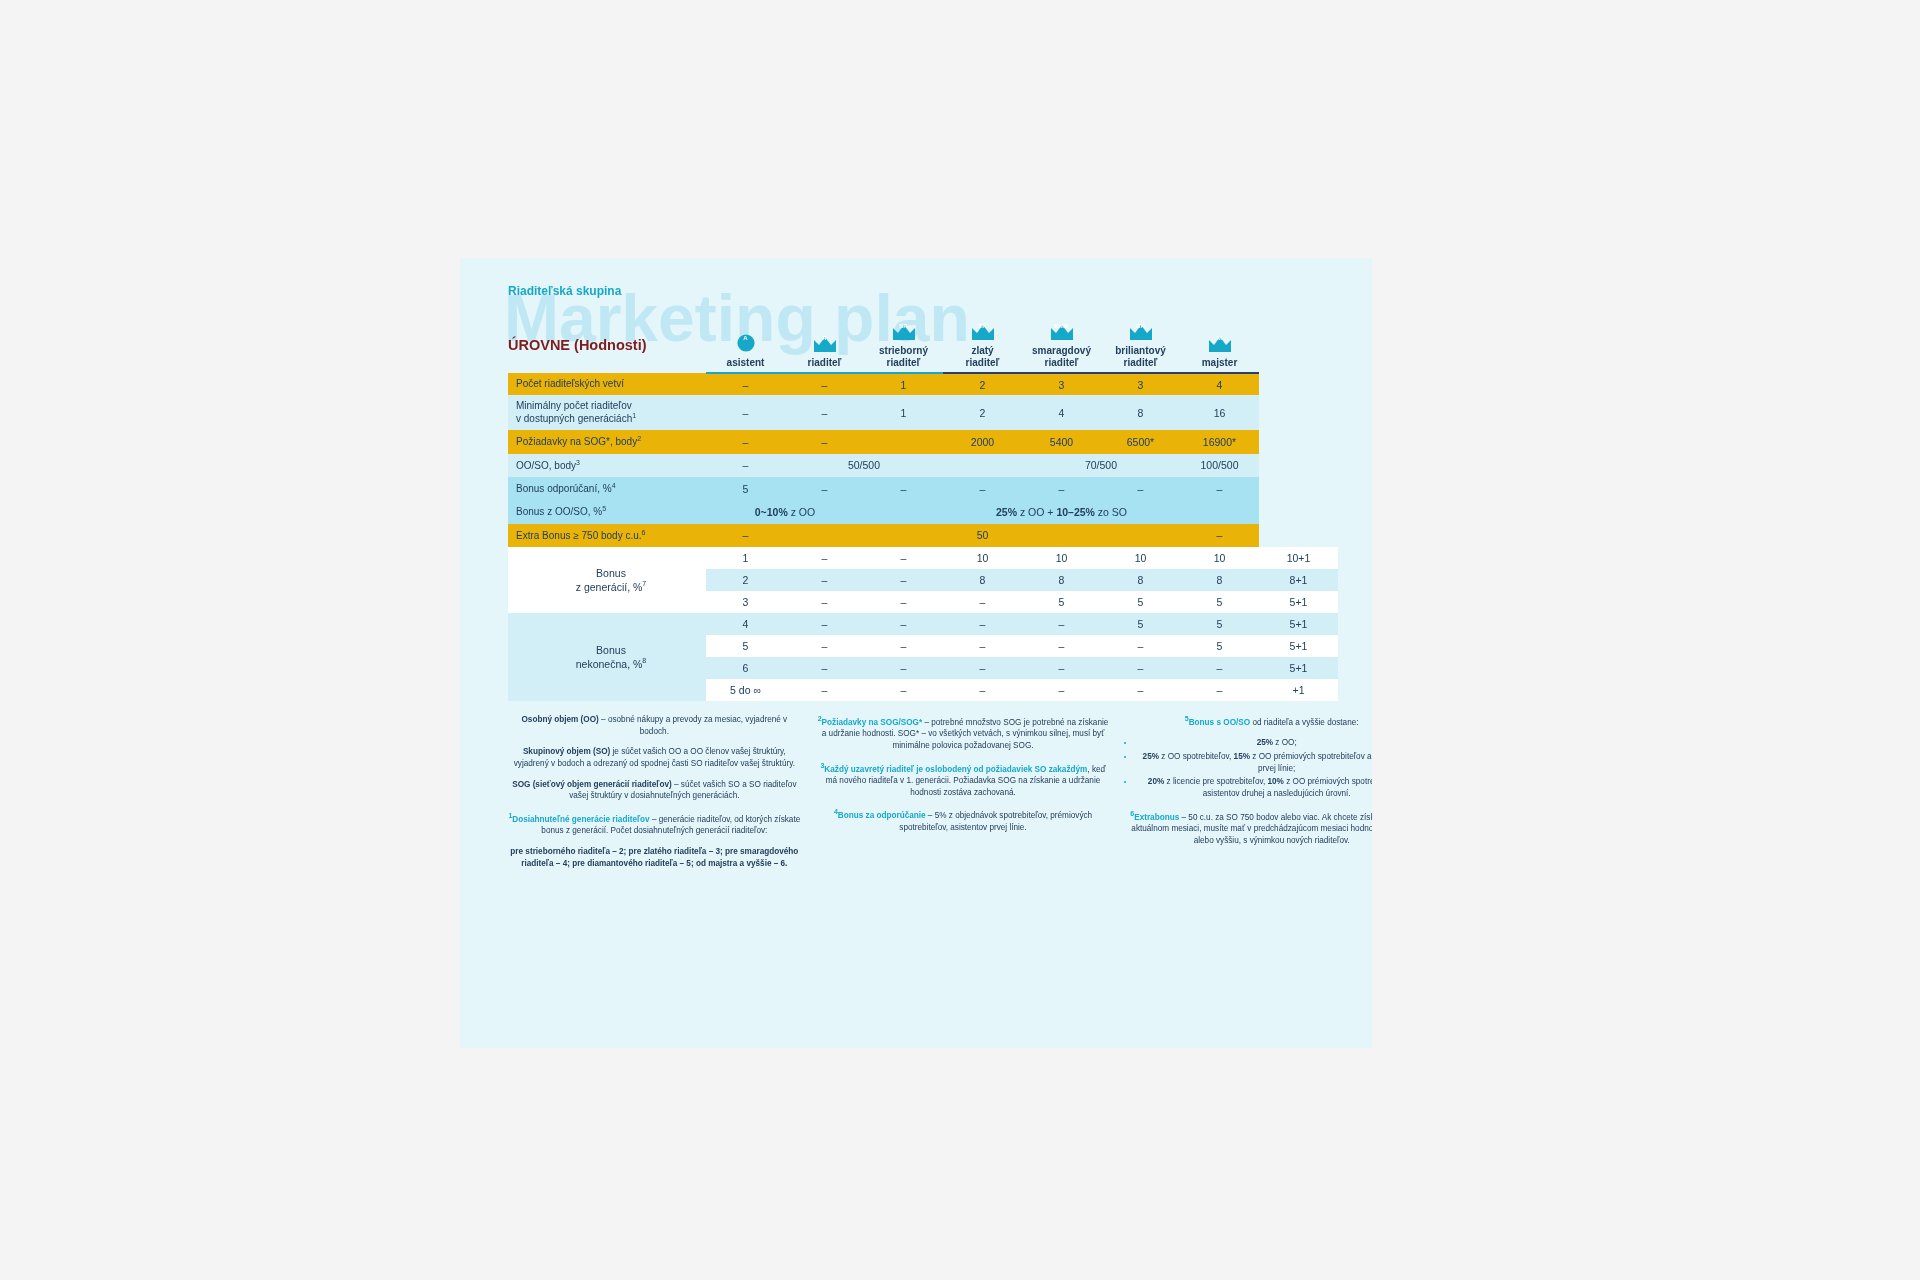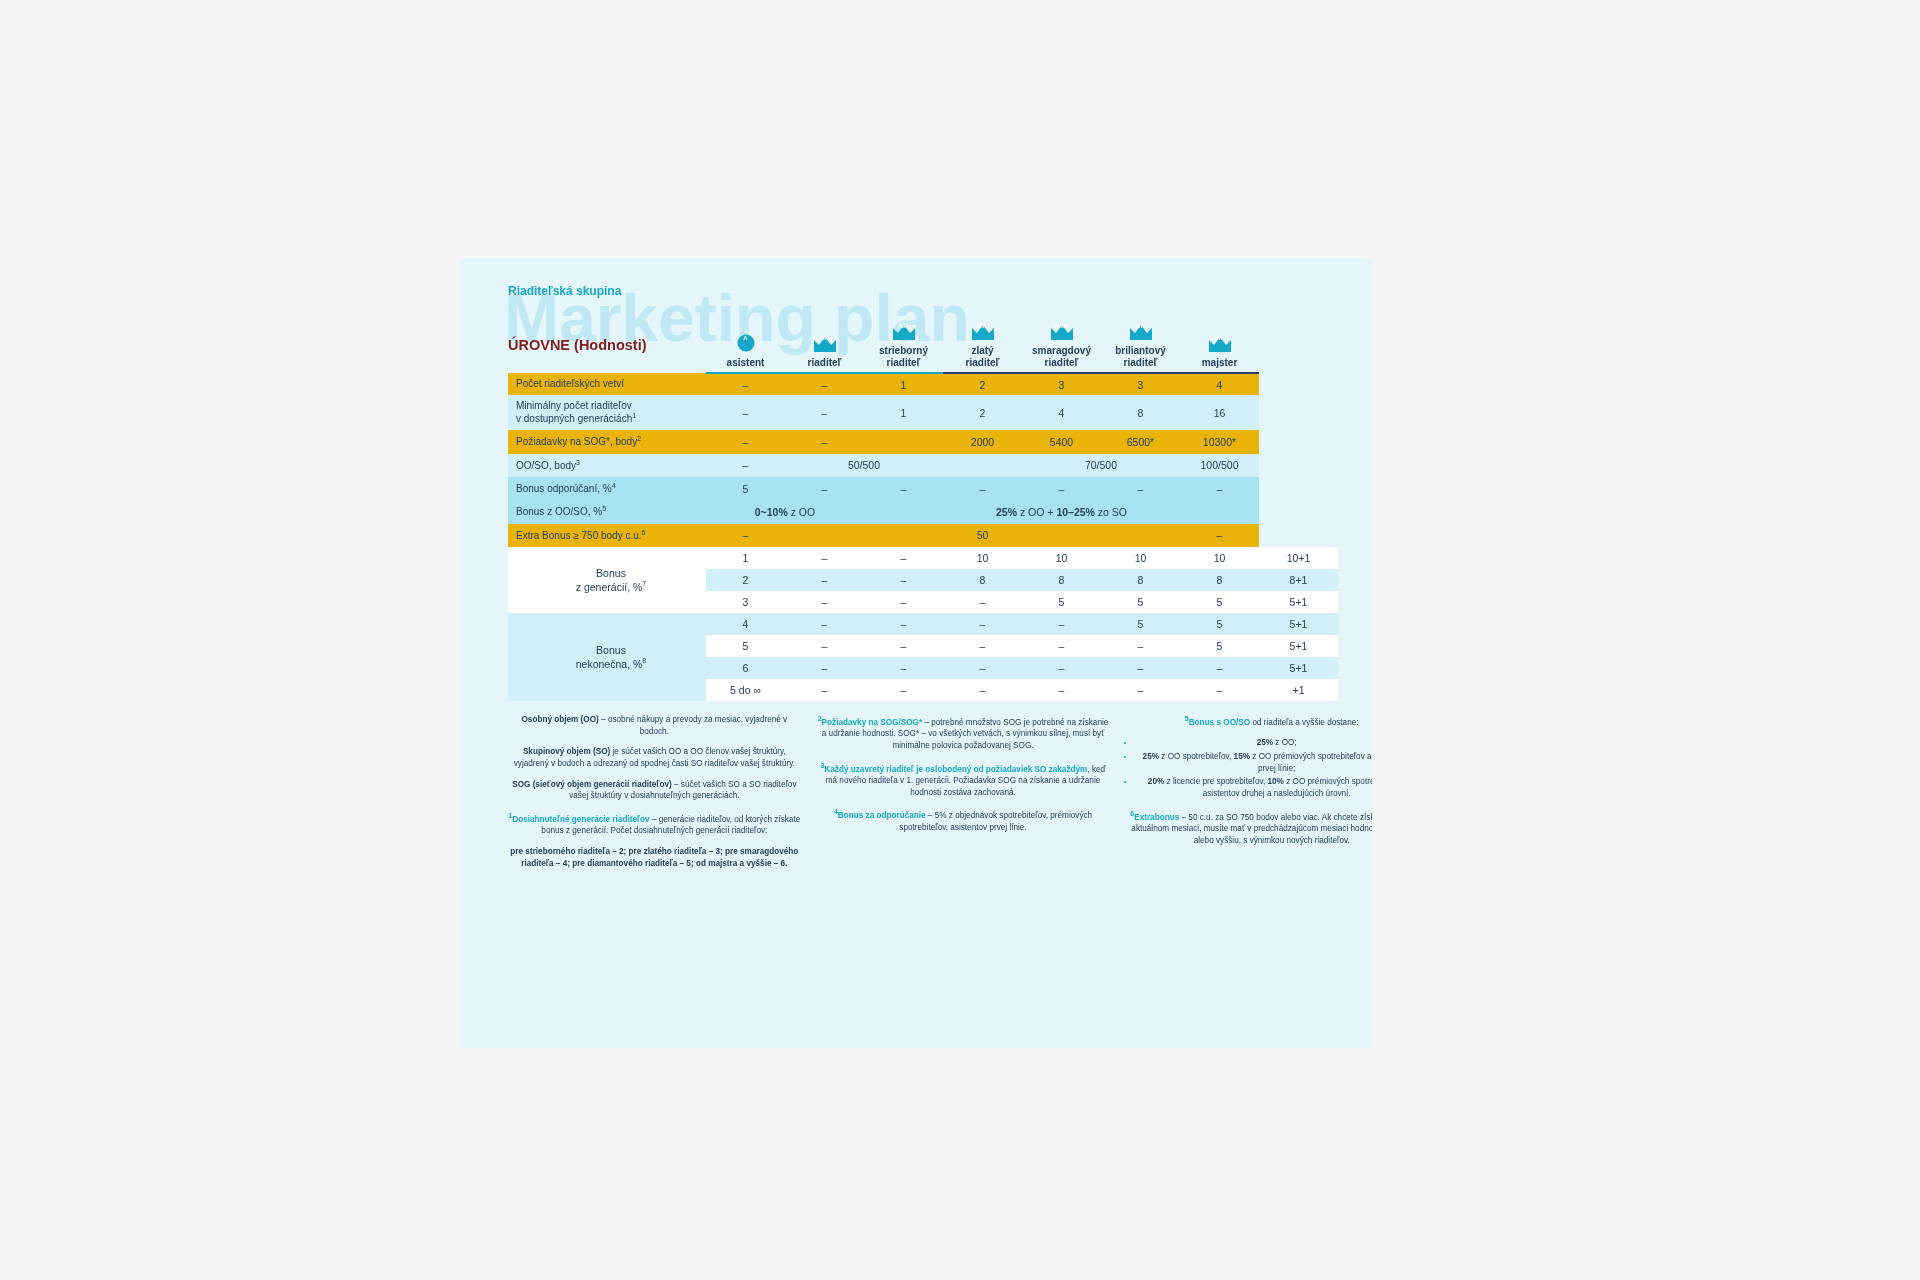--- a/index.html
+++ b/index.html
@@ -238,21 +238,21 @@
     </tr>
 
     <tr class="alt-white">
       <td class="rowlabel">Požiadavky na SOG*, body<sup>2</sup></td>
       <td class="cell">–</td>
       <td class="cell">–</td>
       <td class="cell"></td>
       <td class="cell">2000</td>
       <td class="cell">5400</td>
       <td class="cell">6500*</td>
-      <td class="cell">10300*</td>
+      <td class="cell">16900*</td>
     </tr>
 
     <tr class="alt-blue">
       <td class="rowlabel">OO/SO, body<sup>3</sup></td>
       <td class="cell">–</td>
       <td class="cell" colspan="2">50/500</td>
       <td class="cell"></td>
       <td class="cell" colspan="2">70/500</td>
       <td class="cell">100/500</td>
     </tr>

